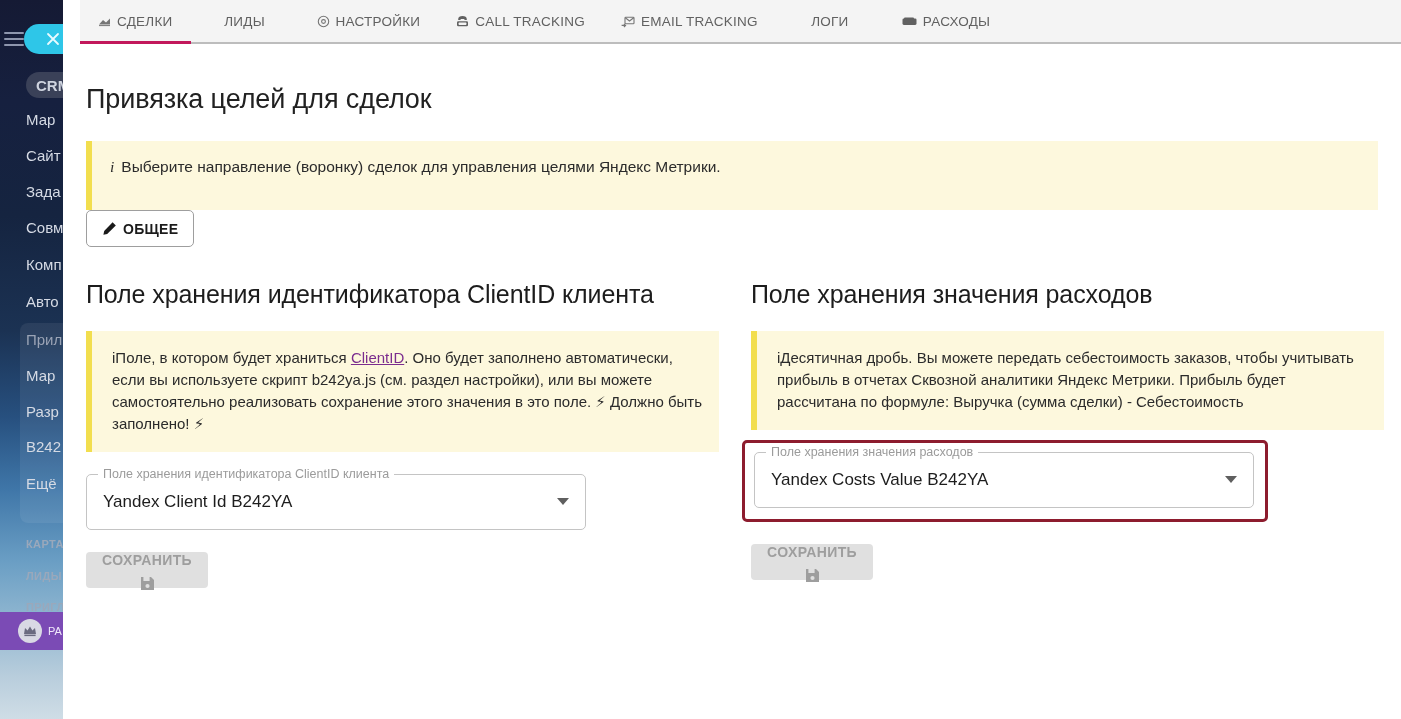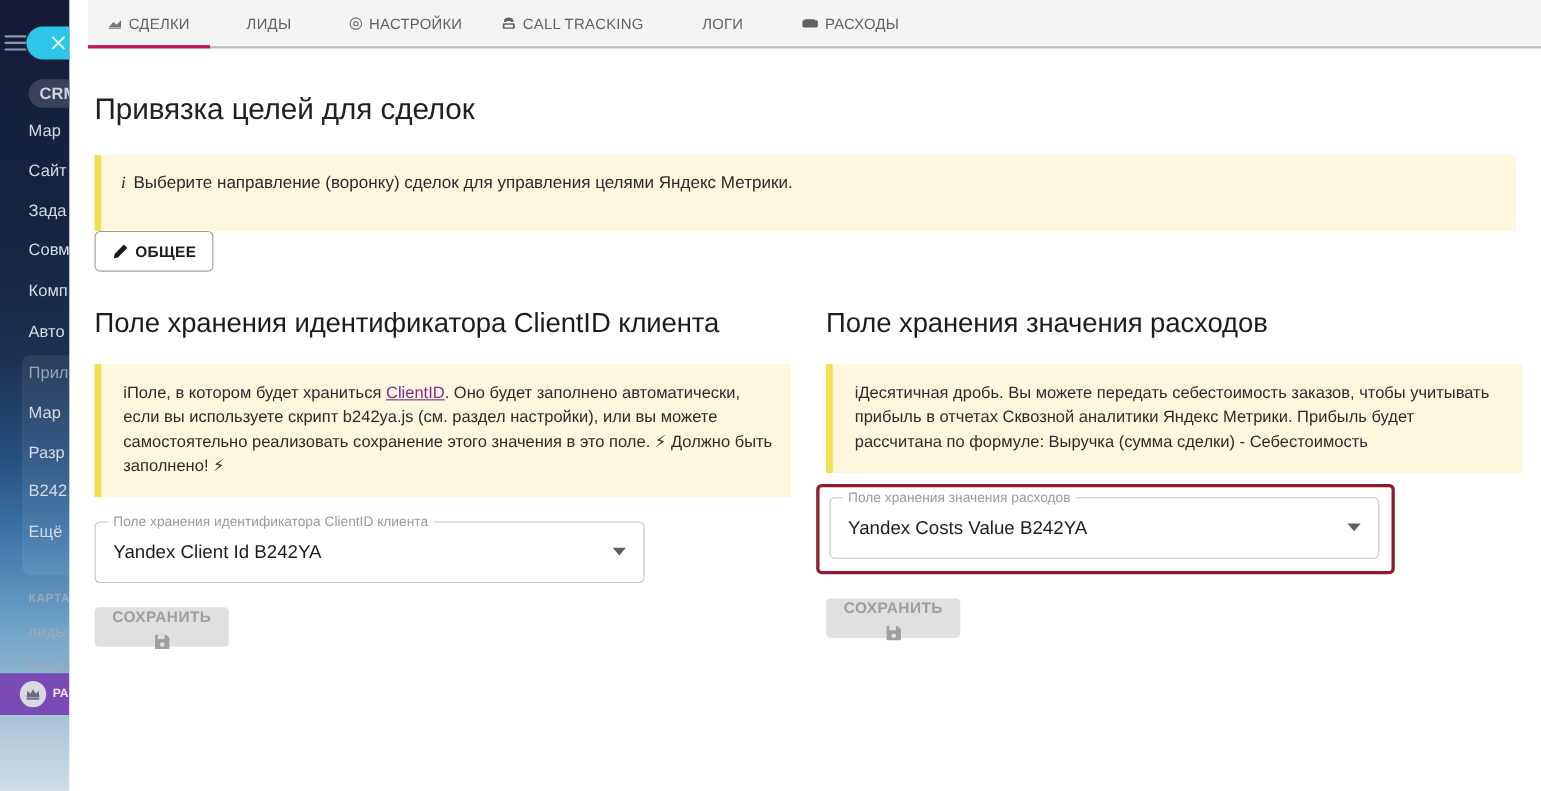--- a/index.html
+++ b/index.html
@@ -72,21 +72,21 @@
     width: 63px; height: 38px;
     background: #7b4bb5;
     display: flex; align-items: center;
   }
   .crown {
     width: 24px; height: 24px; margin-left: 18px; border-radius: 50%;
     background: #d9d9e4; display: flex; align-items: center; justify-content: center;
     flex: none;
   }
   .sb-promo-label {
-    margin-left: 6px; color: #efe7fb; font-size: 11px; font-weight: 700;
+    margin-left: 6px; color: #efe7fb; font-size: 11px; font-weight: 400;
     white-space: nowrap;
   }
 
   
   .tabbar {
     position: absolute; left: 63px; top: 0;
     width: 1338px; height: 44px;
     background: #f4f4f4;
     border-bottom: 2px solid #bdbdbd;
     display: flex; align-items: stretch;
@@ -288,20 +288,30 @@
       <span class="ticon">
         <svg width="13" height="13" viewBox="0 0 13 13">
           <path d="M2.2 4.2 C2.2 2.2 4 1 6.5 1 C9 1 10.8 2.2 10.8 4.2 L10.8 5 L8.4 5 L8.4 4 L4.6 4 L4.6 5 L2.2 5 Z" fill="#616161"></path>
           <rect x="1" y="6.2" width="11" height="5" rx="1.2" fill="#616161"></rect>
           <rect x="2.6" y="7.6" width="7.8" height="2.3" rx="0.6" fill="#f4f4f4"></rect>
         </svg>
       </span>
       <span>CALL TRACKING</span>
     </div>
 
+    <div class="tab">
+      <span class="ticon">
+        <svg width="14" height="13" viewBox="0 0 14 13">
+          <rect x="4" y="2.2" width="9" height="6.6" rx="0.8" fill="none" stroke="#757575" stroke-width="1.1"></rect>
+          <path d="M4.3 2.8 L8.5 6 L12.7 2.8" fill="none" stroke="#757575" stroke-width="1.1"></path>
+          <path d="M0.6 10.4 H4.4 M2.9 8.8 L4.6 10.4 L2.9 12" fill="none" stroke="#757575" stroke-width="1.1"></path>
+        </svg>
+      </span>
+      <span>EMAIL TRACKING</span>
+    </div>
 
     <div class="tab">
       <span>ЛОГИ</span>
     </div>
 
     <div class="tab">
       <span class="ticon">
         <svg width="15" height="11" viewBox="0 0 15 11">
           <rect x="0.5" y="2.5" width="14" height="6.4" rx="1.3" fill="#616161"></rect>
           <rect x="2" y="1.4" width="10" height="2" rx="1" fill="#616161"></rect>

